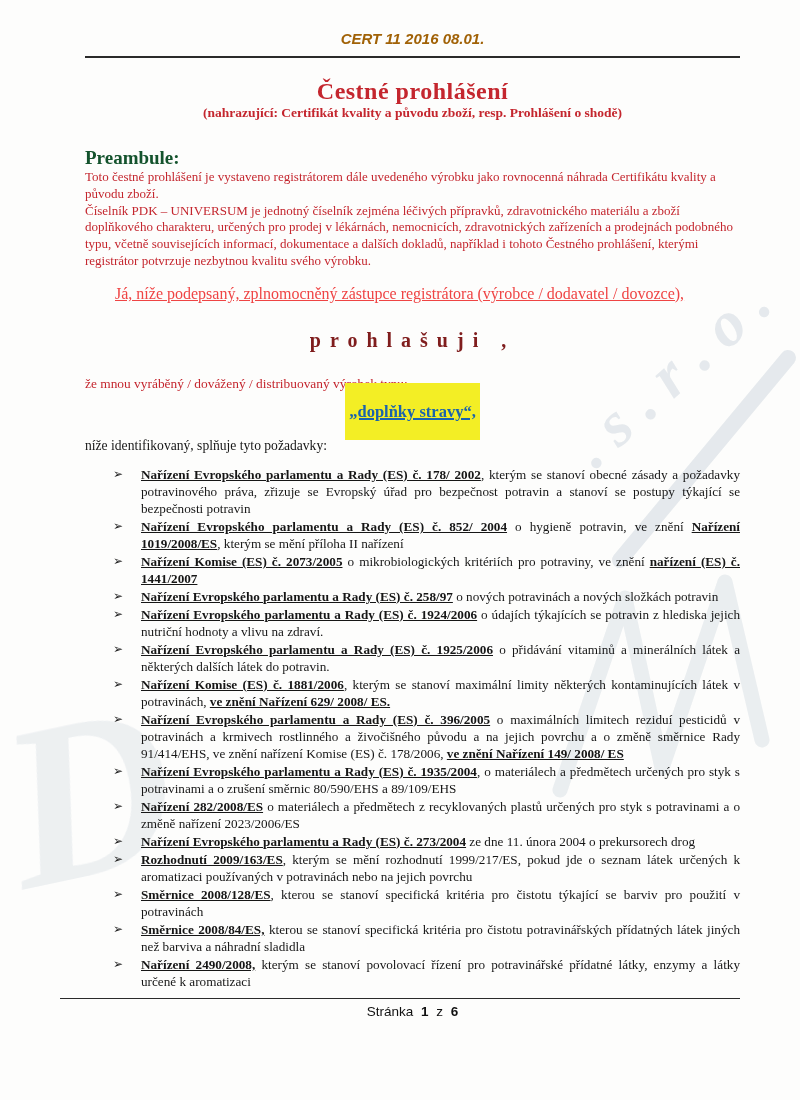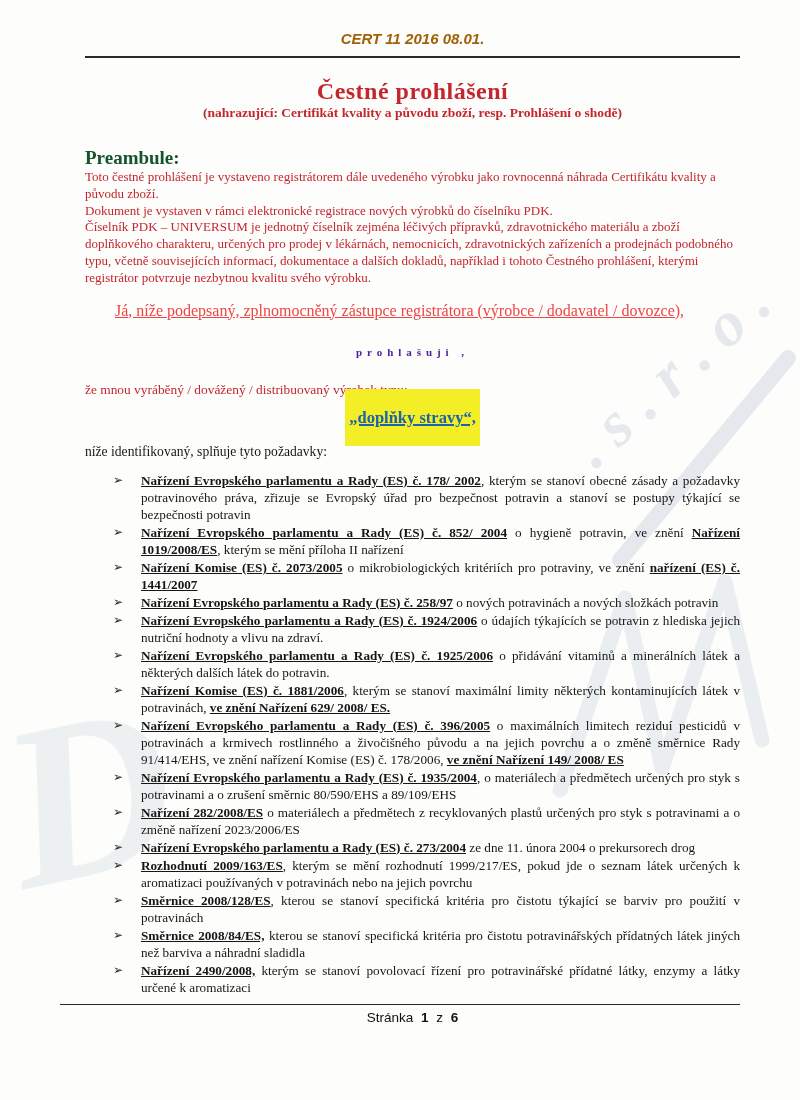--- a/index.html
+++ b/index.html
@@ -19,22 +19,22 @@
   
   .title{margin:20px 0 0 0;text-align:center;font-size:24px;font-weight:bold;
     color:#c4262e;letter-spacing:0.5px;}
   .subtitle{text-align:center;font-size:13.5px;font-weight:bold;color:#c4262e;}
 
   
   .preamble-heading{margin-top:26px;font-size:19px;font-weight:bold;color:#14532d;}
   .preamble p{margin:0;font-size:13px;font-weight:normal;color:#c4262e;line-height:16.8px;text-align:left;}
 
   .declarer{margin:15px 0 0 0;padding-left:30px;font-size:16px;color:#ef4444;text-decoration:underline;}
-  .verb{margin:26px 0 0 0;text-align:center;font-size:11px;font-weight:bold;
-    color:#4c1d95;letter-spacing:0.45em;}
+  .verb{margin:26px 0 0 0;text-align:center;font-size:20px;font-weight:bold;
+    color:#7f1d1d;letter-spacing:0.45em;}
   .product-intro{margin:24px 0 0 0;font-size:13.4px;color:#c4262e;}
   .product-type{margin:10px 0 0 0;text-align:center;}
   .highlight{background:#f3ee25;color:#1a63ad;font-weight:bold;font-size:16.5px;
     text-decoration:underline;text-decoration-thickness:2px;padding:19px 4px;}
   .requirements-intro{margin:16px 0 0 0;font-size:13.6px;color:#161616;}
 
   
   ul.reg{list-style:none;margin:12px 0 0 0;padding:0 0 0 28px;}
   ul.reg li{position:relative;padding-left:28px;margin:0 0 1px 0;font-size:13.2px;
     line-height:17px;text-align:justify;color:#161616;}
@@ -66,21 +66,20 @@
 
     <div class="header-code">CERT 11 2016 08.01.</div>
     <div class="header-rule"></div>
 
     <h1 class="title">Čestné prohlášení</h1>
     <div class="subtitle">(nahrazující: Certifikát kvality a původu zboží, resp. Prohlášení o shodě)</div>
 
     <div class="preamble">
       <div class="preamble-heading">Preambule:</div>
       <p>Toto čestné prohlášení je vystaveno registrátorem dále uvedeného výrobku jako rovnocenná náhrada Certifikátu kvality a původu zboží.</p>
-      <p>Dokument je vystaven v rámci elektronické registrace nových výrobků do číselníku PDK.</p>
       <p>Číselník PDK – UNIVERSUM je jednotný číselník zejména léčivých přípravků, zdravotnického materiálu a zboží doplňkového charakteru, určených pro prodej v lékárnách, nemocnicích, zdravotnických zařízeních a prodejnách podobného typu, včetně souvisejících informací, dokumentace a dalších dokladů, například i tohoto Čestného prohlášení, kterými registrátor potvrzuje nezbytnou kvalitu svého výrobku.</p>
     </div>
 
     <p class="declarer">Já, níže podepsaný, zplnomocněný zástupce registrátora (výrobce / dodavatel / dovozce),</p>
 
     <p class="verb">prohlašuji ,</p>
 
     <p class="product-intro">že mnou vyráběný / dovážený  / distribuovaný výrobek typu:</p>
 
     <p class="product-type"><span class="highlight">„doplňky stravy“,</span></p>

